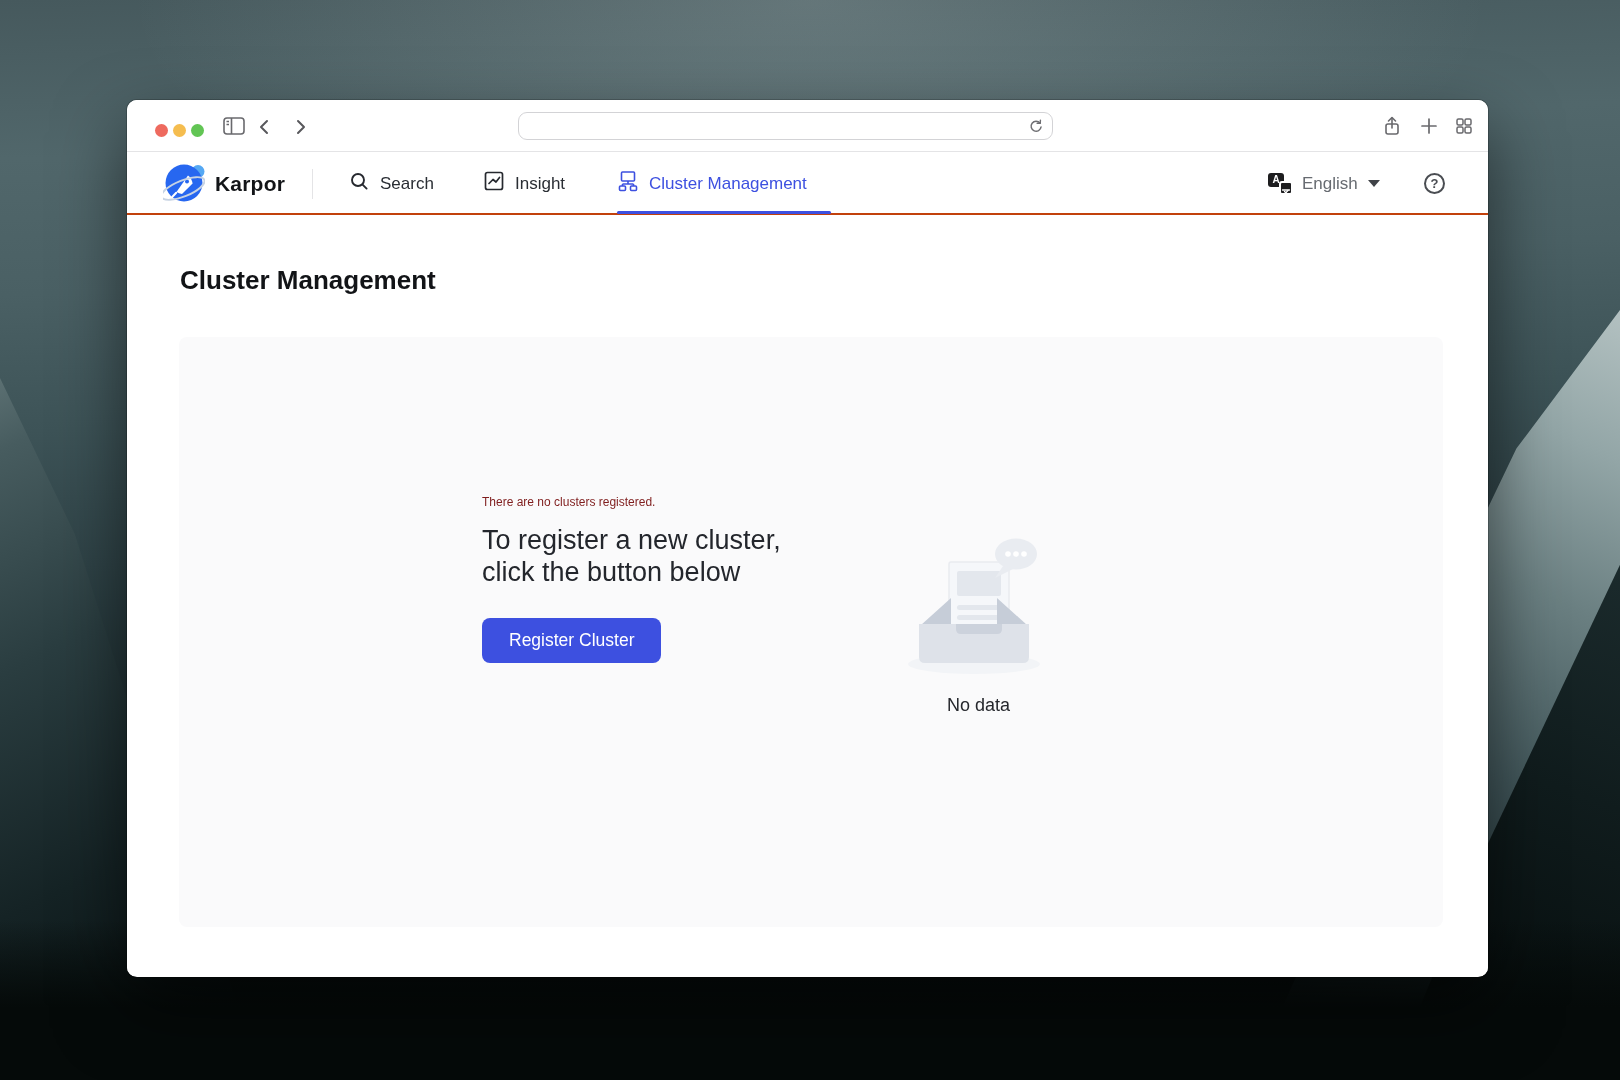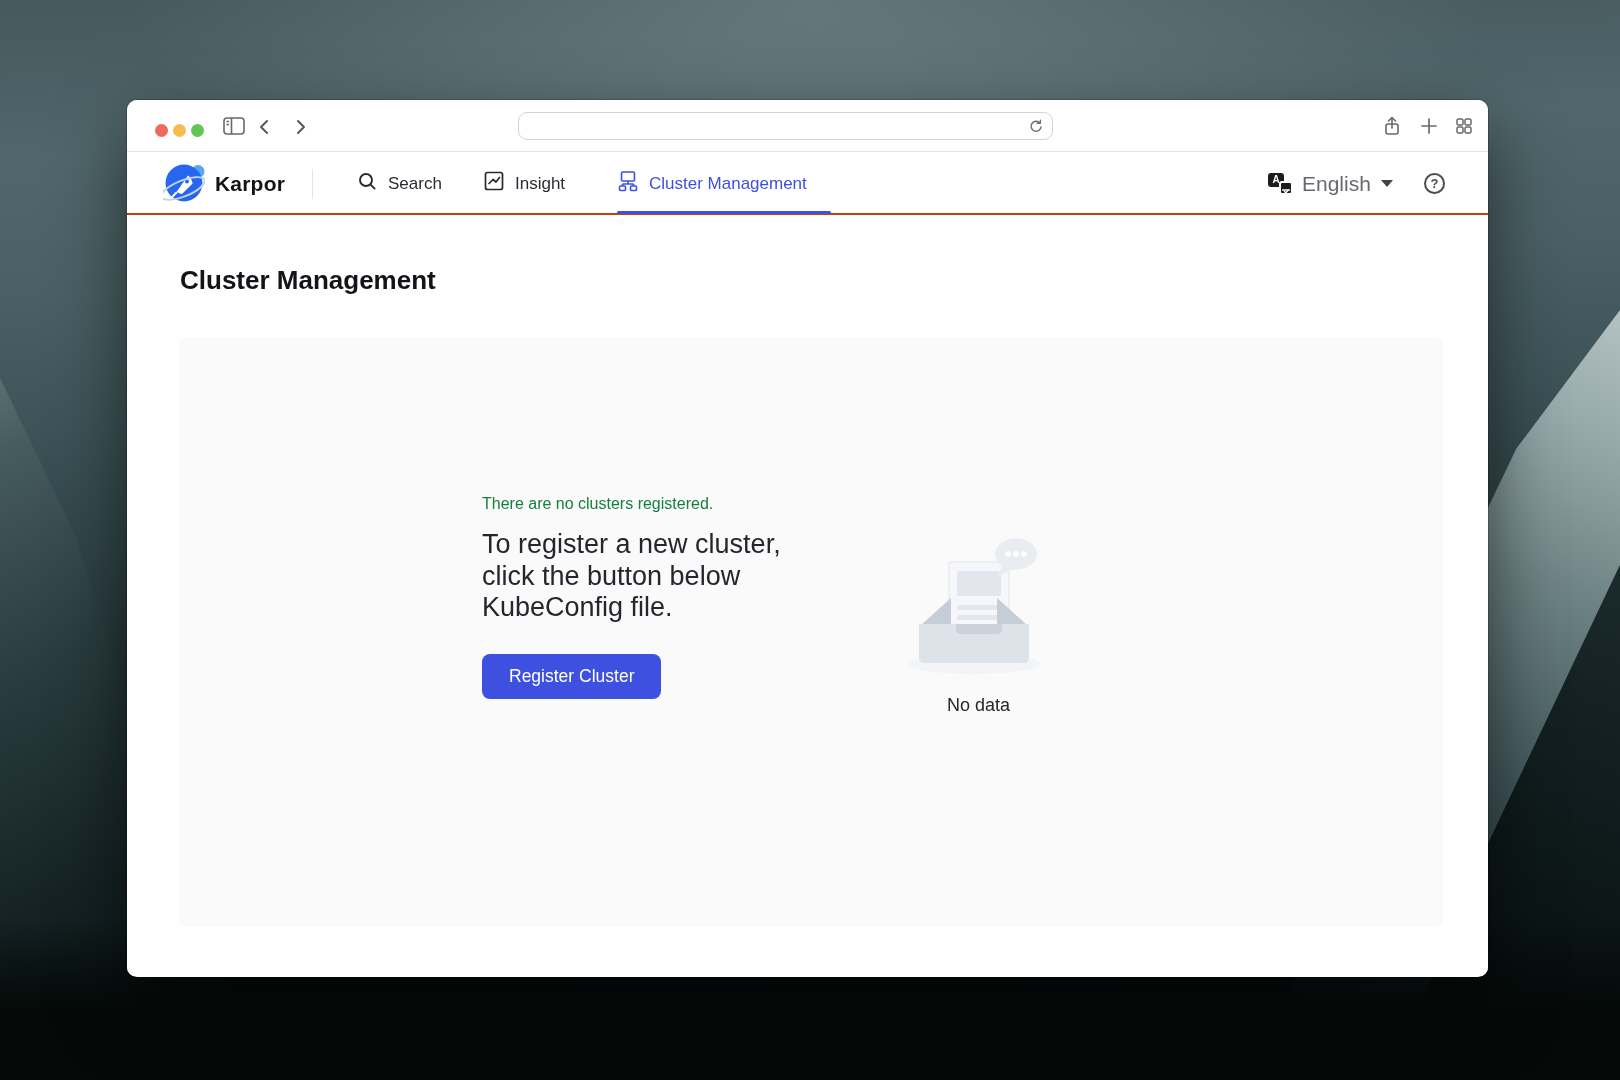--- a/index.html
+++ b/index.html
@@ -47,47 +47,47 @@
   .ic-reload { position:absolute; right:8px; top:5px; color:#6e6e72; }
 
   
   .nav { position:relative; height:63px; background:#fff; border-bottom:2px solid #c2410c; }
   .logo { position:absolute; left:36px; top:10px; width:42px; height:42px; cursor:pointer; }
   .brand { position:absolute; left:88px; top:0; height:63px; display:flex; align-items:center;
     font-size:21px; font-weight:700; color:#121417; letter-spacing:.2px; }
   .nav-div { position:absolute; left:185px; top:17px; width:1px; height:30px; background:#e4e4e6; }
   .tab { position:absolute; top:0; height:63px; display:flex; align-items:center; gap:10px;
     font-size:17px; font-weight:500; color:#292d33; cursor:pointer; }
-  .tab-search  { left:229px; }
+  .tab-search  { left:221px; }
   .tab-insight { left:356px; }
   .tab-cluster { left:490px; color:#3d50e0; }
   .tab-underline { position:absolute; left:490px; bottom:-1px; width:214px; height:3px;
     background:#3d50e0; border-radius:2px; }
   .lang { position:absolute; left:1141px; top:0; height:63px; display:flex; align-items:center;
     gap:8px; cursor:pointer; }
   .trans-ic { position:relative; width:26px; height:26px; }
   .trans-a { position:absolute; left:0; top:2px; width:16px; height:14px; background:#1d1d1f;
     border-radius:3px; color:#fff; font-size:10px; font-weight:700; display:flex;
     align-items:center; justify-content:center; z-index:1; }
   .trans-x { position:absolute; left:11px; top:10px; width:14px; height:14px; background:#1d1d1f;
     border-radius:3px; border:2px solid #fff; z-index:2; }
-  .lang-label { font-size:21px; color:#676b71;text-align:center; }
+  .lang-label { font-size:17px; color:#676b71;text-align:center; }
   .caret { width:0; height:0; border-left:6px solid transparent; border-right:6px solid transparent;
     border-top:7px solid #3f4247; margin-left:2px; }
   .help { position:absolute; left:1297px; top:21px; width:21px; height:21px; border-radius:50%;
     border:2px solid #4a4d52; color:#4a4d52; font-size:13px; font-weight:700;
     display:flex; align-items:center; justify-content:center; cursor:pointer; }
 
   
   .page { position:relative; height:761px; background:#fff; }
   .page-title { position:absolute; left:53px; top:50px; font-size:26px; font-weight:700; color:#121417; }
   .card { position:absolute; left:52px; top:122px; width:1264px; height:590px;
     background:#fafafb; border-radius:8px; }
   .empty-text { position:absolute; left:303px; top:158px; width:470px; }
-  .empty-sub { font-size:16px; color:#15803d; margin-bottom:16px; }
+  .empty-sub { font-size:12px; color:#7f1d1d; margin-bottom:16px; }
   .empty-line { font-size:27px; line-height:31.5px; font-weight:500; color:#23262c; }
   .register-btn { margin-top:30px; height:45px; padding:0 27px; background:#3d50e0; color:#ffffff;
     border:none; border-radius:8px; font-size:17.5px; font-weight:500; font-family:inherit;
     cursor:pointer; display:inline-flex; align-items:center; }
   .empty-illust { position:absolute; left:712px; top:190px; width:175px; text-align:center; }
   .no-data { margin-top:14px; font-size:18px; color:#25272c; }
 </style>
 </head>
 <body>
 
@@ -227,21 +227,20 @@
 
   <div class="page">
     <div class="page-title">Cluster Management</div>
 
     <div class="card">
 
       <div class="empty-text">
         <div class="empty-sub">There are no clusters registered.</div>
         <div class="empty-line">To register a new cluster,</div>
         <div class="empty-line">click the button below</div>
-        <div class="empty-line">KubeConfig file.</div>
         <button class="register-btn">Register Cluster</button>
       </div>
 
       <div class="empty-illust">
         <svg width="160" height="150" viewBox="0 0 160 150">
           <ellipse cx="75" cy="137" rx="66" ry="10" fill="#f2f4f7"></ellipse>
           <rect x="50" y="35" width="60" height="75" rx="2" fill="#f5f7fa" stroke="#e9ebf0" stroke-width="1.5"></rect>
           <rect x="58" y="44" width="44" height="25" rx="2" fill="#e3e7ed"></rect>
           <rect x="58" y="78" width="44" height="5" rx="2.5" fill="#e3e7ed"></rect>
           <rect x="58" y="88" width="44" height="5" rx="2.5" fill="#e3e7ed"></rect>

